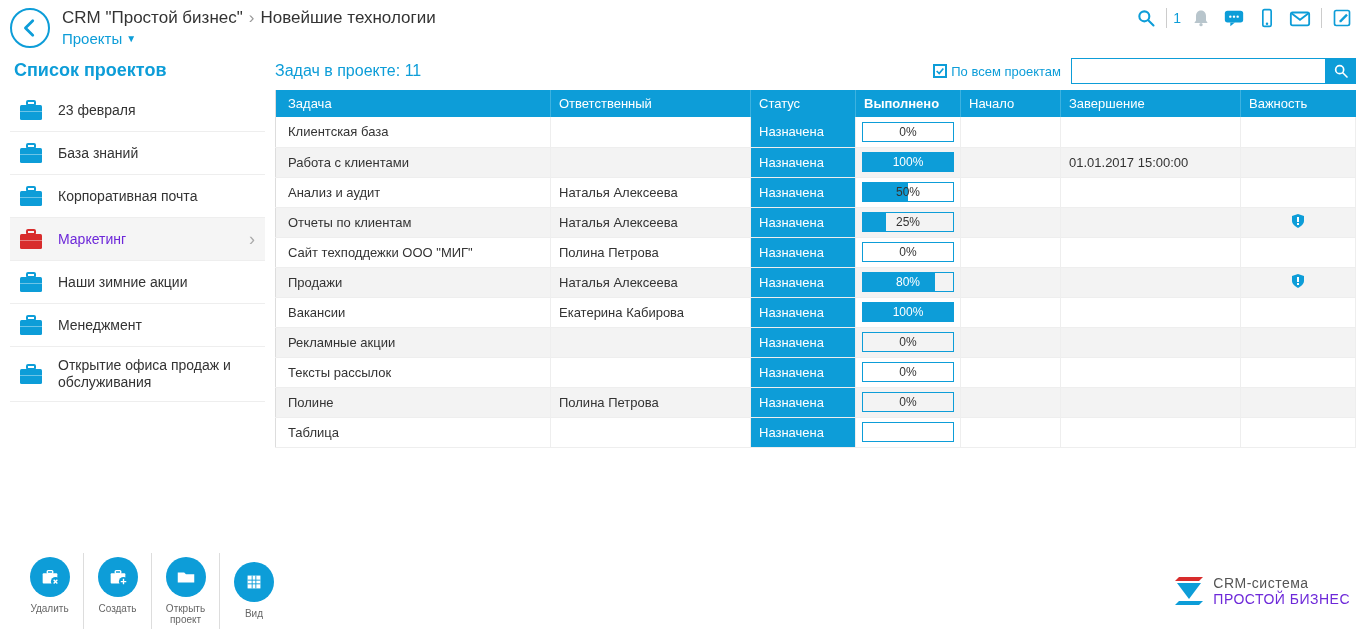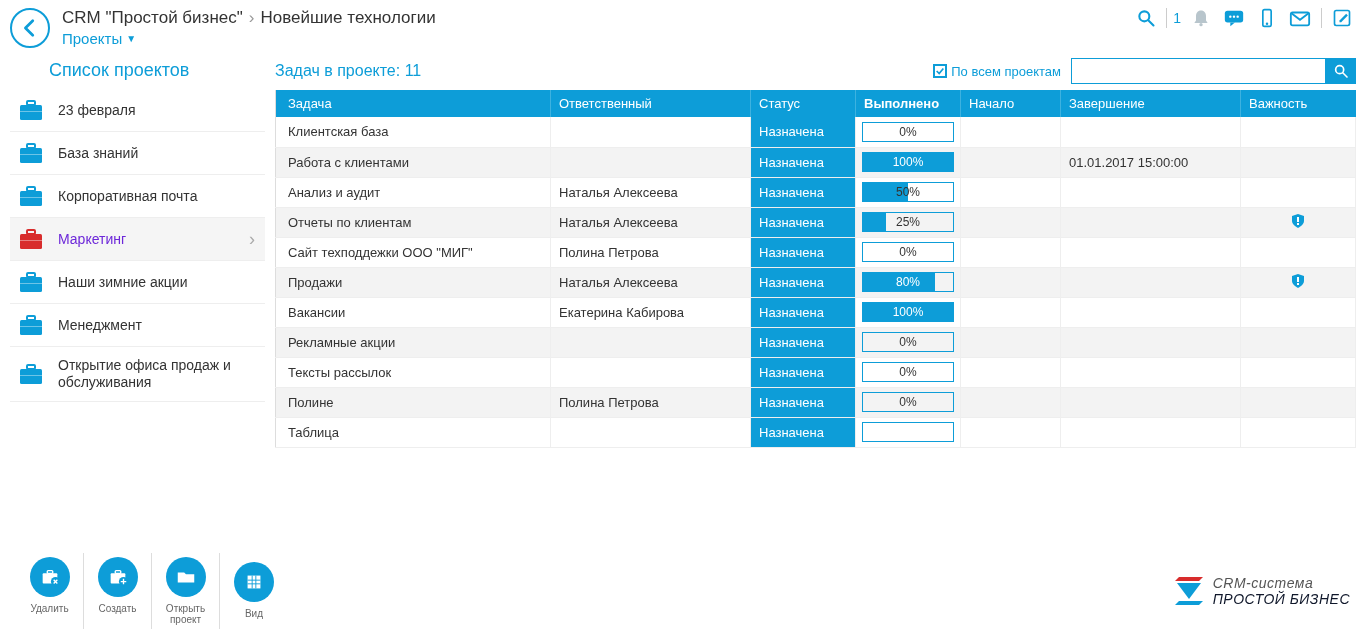--- a/index.html
+++ b/index.html
@@ -15,21 +15,21 @@
 .dropdown-nav { color: #0d9dd8; font-size: 15px; cursor: pointer; display: flex; align-items: center; gap: 4px; margin-top: 2px; }
 .dropdown-nav .tri { font-size: 10px; }
 .header-icons { display: flex; align-items: center; gap: 4px; padding-top: 2px; }
 .header-icons .hi { color: #0d9dd8; cursor: pointer; padding: 2px 4px; display: flex; align-items: center; }
 .header-icons .divider { width: 1px; height: 20px; background: #ccc; margin: 0 2px; }
 .header-icons .count { color: #0d9dd8; font-size: 14px; margin-right: 2px; }
 
 
 .main { display: flex; height: calc(100% - 52px - 85px); }
 .sidebar { width: 265px; padding: 6px 0 0 10px; }
-.sidebar-title { color: #0d9dd8; font-weight: normal; font-size: 18px; padding: 2px 0 8px 4px; margin-left: 35px; }
+.sidebar-title { color: #0d9dd8; font-weight: bold; font-size: 18px; padding: 2px 0 8px 4px; }
 .proj-item { display: flex; align-items: center; padding: 10px 8px; cursor: pointer; border-bottom: 1px solid #eee; position: relative; }
 .proj-item.active { background: #f5f5f5; }
 .proj-item .proj-icon { width: 26px; height: 22px; margin-right: 14px; flex-shrink: 0; }
 .proj-item .label { font-size: 14px; color: #333; line-height: 1.2; }
 .proj-item.active .label { color: #6d28d9; }
 .proj-item.active .chev { position: absolute; right: 10px; color: #aaa; font-size: 18px; }
 
 
 .content { flex: 1; padding: 6px 10px 0 10px; }
 .toolbar { display: flex; align-items: center; margin-bottom: 6px; }
@@ -69,25 +69,25 @@
 
 
 .footer { position: absolute; bottom: 0; left: 0; right: 0; height: 85px; display: flex; align-items: center; padding: 0 16px; }
 .footer-btns { display: flex; gap: 0; }
 .fbtn { display: flex; flex-direction: column; align-items: center; width: 68px; cursor: pointer; padding: 4px 0; border-right: 1px solid #ddd; }
 .fbtn:last-child { border-right: none; justify-content: center; }
 .fbtn-circle { width: 40px; height: 40px; background: #0d9dd8; border-radius: 50%; display: flex; align-items: center; justify-content: center; margin-bottom: 6px; }
 .fbtn-circle svg { width: 22px; height: 22px; }
 .fbtn-label { font-size: 10px; color: #666; text-align: center; line-height: 1.1; }
 .footer-spacer { flex: 1; }
-.brand { display: flex; align-items: center; gap: 8px; font-style: italic; }
+.brand { display: flex; align-items: center; gap: 8px; }
 .brand-logo { width: 32px; height: 32px; }
 .brand-txt { display: flex; flex-direction: column; font-size: 13px; }
 .brand-txt .l1 { color: #555; letter-spacing: 0.5px; font-size: 14px;}
-.brand-txt .l2 { color: #0f172a; letter-spacing: 0.5px; font-size: 14px;}
+.brand-txt .l2 { color: #6d28d9; letter-spacing: 0.5px; font-size: 14px;}
 </style>
 </head>
 <body>
 
 <div class="header">
   <div class="back-btn">
     <svg viewBox="0 0 24 24">
         <path d="M15 4 L7 12 L15 20" stroke="#0d9dd8" stroke-width="3" fill="none" stroke-linecap="round" stroke-linejoin="round"></path>
       </svg>
   </div>

